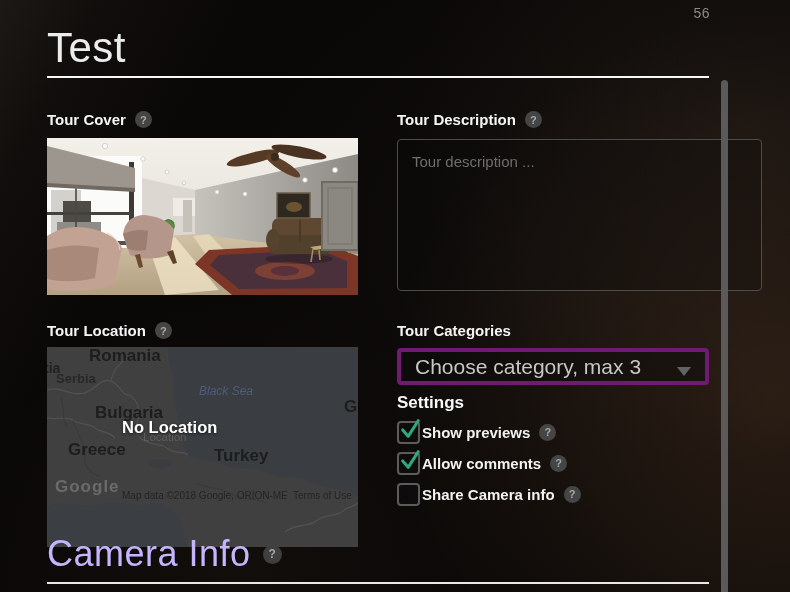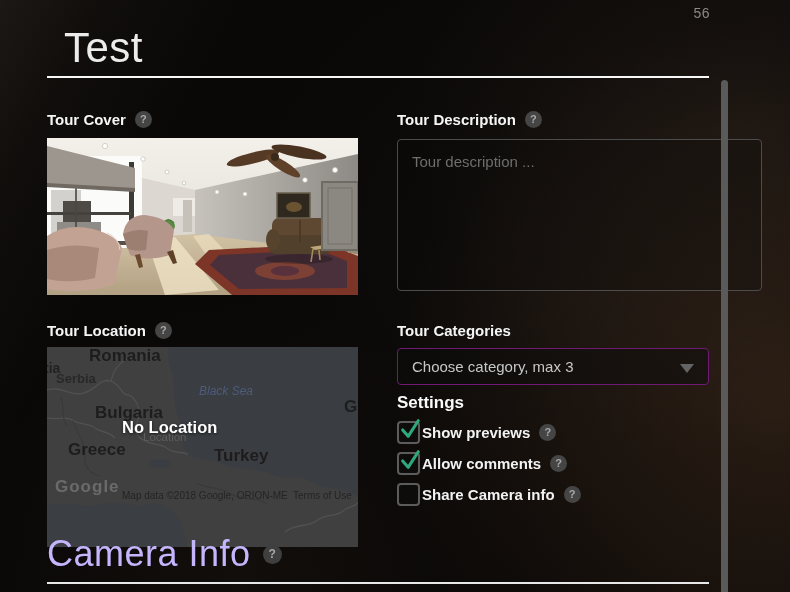--- a/index.html
+++ b/index.html
@@ -13,24 +13,24 @@
       radial-gradient(circle at 748px 130px, rgba(58,47,39,.28), rgba(0,0,0,0) 38%),
       radial-gradient(circle at 240px 575px, rgba(44,35,28,.22), rgba(0,0,0,0) 35%),
       radial-gradient(circle at 520px 240px, rgba(30,26,22,.25), rgba(0,0,0,0) 45%);
     position:relative;
     color:#fff;
   }
   .abs { position:absolute; }
 
   .counter { top:5px; right:80px; font-size:14px; color:#8a8a8a; letter-spacing:.5px; }
 
-  .title { left:64px; top:24px; font-size:42px; font-weight:300; color:#ececec; letter-spacing:.5px; }
+  .title { left:47px; top:24px; font-size:42px; font-weight:300; color:#ececec; letter-spacing:.5px; }
   .title-rule { left:47px; top:76px; width:662px; height:2px; background:#f7f7f7; }
 
-  .field-label { font-size:15px; font-weight:700; color:#f5f5f5; display:flex; align-items:center; height:18px; }
+  .field-label { font-size:15px; font-weight:700; color:#f5f5f5; display:flex; align-items:flex-end; height:18px; }
   .qmark {
     display:inline-flex; align-items:center; justify-content:center;
     width:17px; height:17px; border-radius:50%;
     background:#454545; color:#a8a8a8;
     font-size:11px; font-weight:700; margin-left:9px; flex:0 0 auto;
     cursor:default; user-select:none;
   }
   .qmark.big { width:19px; height:19px; font-size:12px; background:#3f3f3f; margin-left:12px; }
 
   .cover { left:47px; top:138px; width:311px; height:157px; overflow:hidden; background:#111; }
@@ -58,24 +58,24 @@
   .ml-istanbul { left:96px; top:85px; font-size:11.5px; color:#5d5d5d; }
   .ml-greece { left:21px; top:94px; }
   .ml-turkey { left:167px; top:100px; }
   .ml-georgia { left:297px; top:51px; }
   .ml-google { left:8px; top:131px; font-size:17px; font-weight:700; letter-spacing:1px; color:rgba(255,255,255,.22); }
   .ml-attr { left:75px; top:144px; font-size:10px; color:#242424; }
   .ml-terms { left:246px; top:144px; font-size:10px; color:#242424; }
 
   .dropdown {
     left:397px; top:348px; width:312px; height:37px;
-    border:1px solid #701a75; border-radius:4px;
+    border:4px solid #701a75; border-radius:4px;
     background:rgba(12,12,12,.45);
     display:flex; align-items:center; padding:0 14px;
-    font-size:15px; color:#c7c7c7; cursor:pointer;
+    font-size:21px; color:#c7c7c7; cursor:pointer;
   }
   .caret {
     position:absolute; right:14px; top:15px;
     width:0; height:0;
     border-left:7px solid transparent; border-right:7px solid transparent;
     border-top:9px solid #636363;
   }
 
   .settings-title { left:397px; top:393px; font-size:17px; font-weight:700; color:#fafafa; }
 

